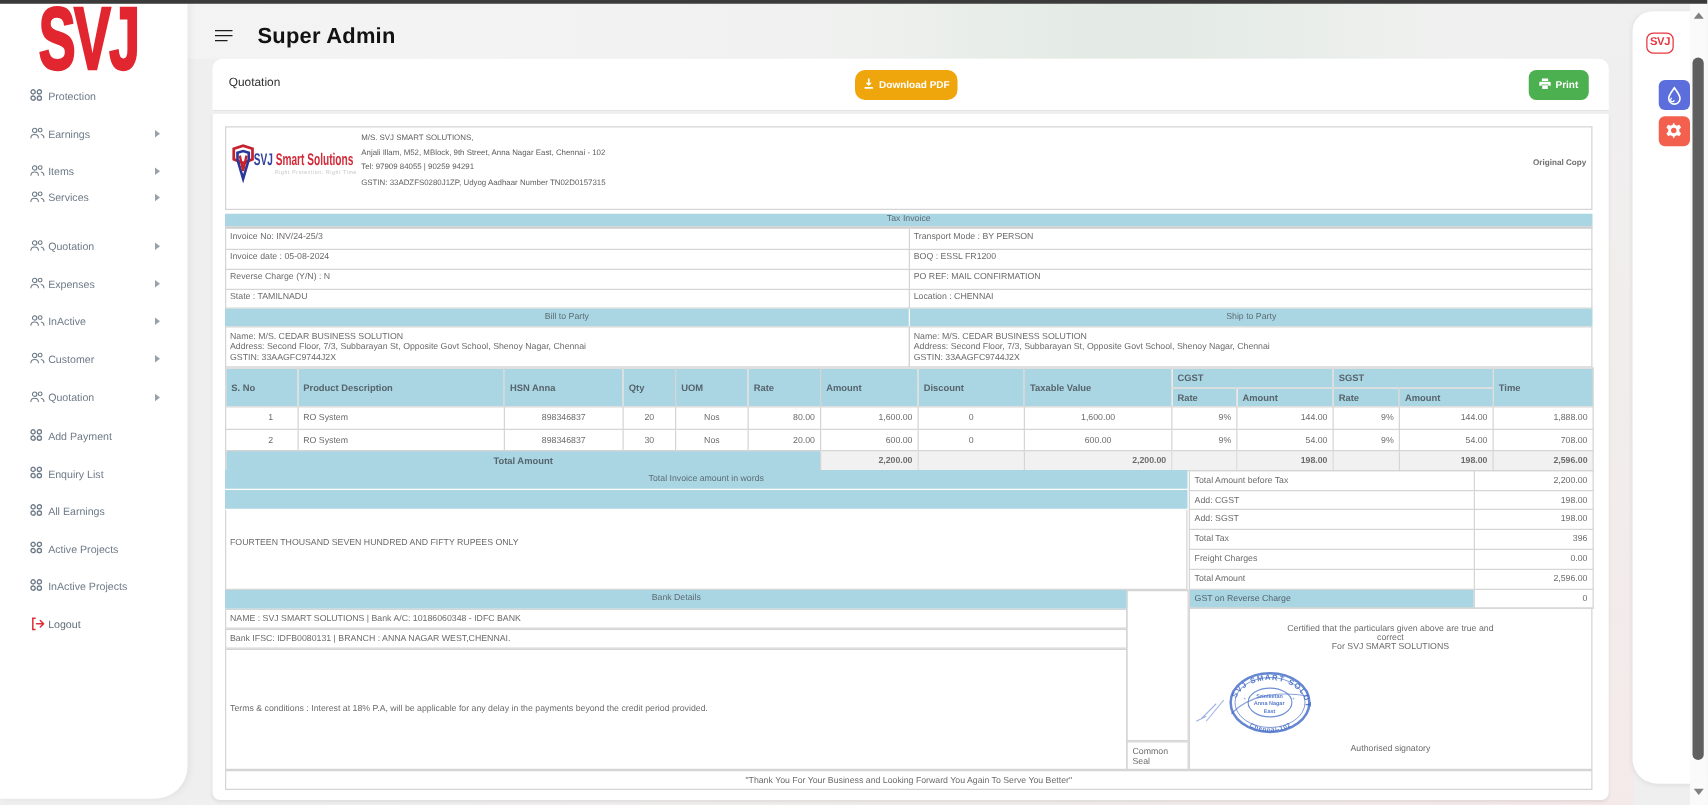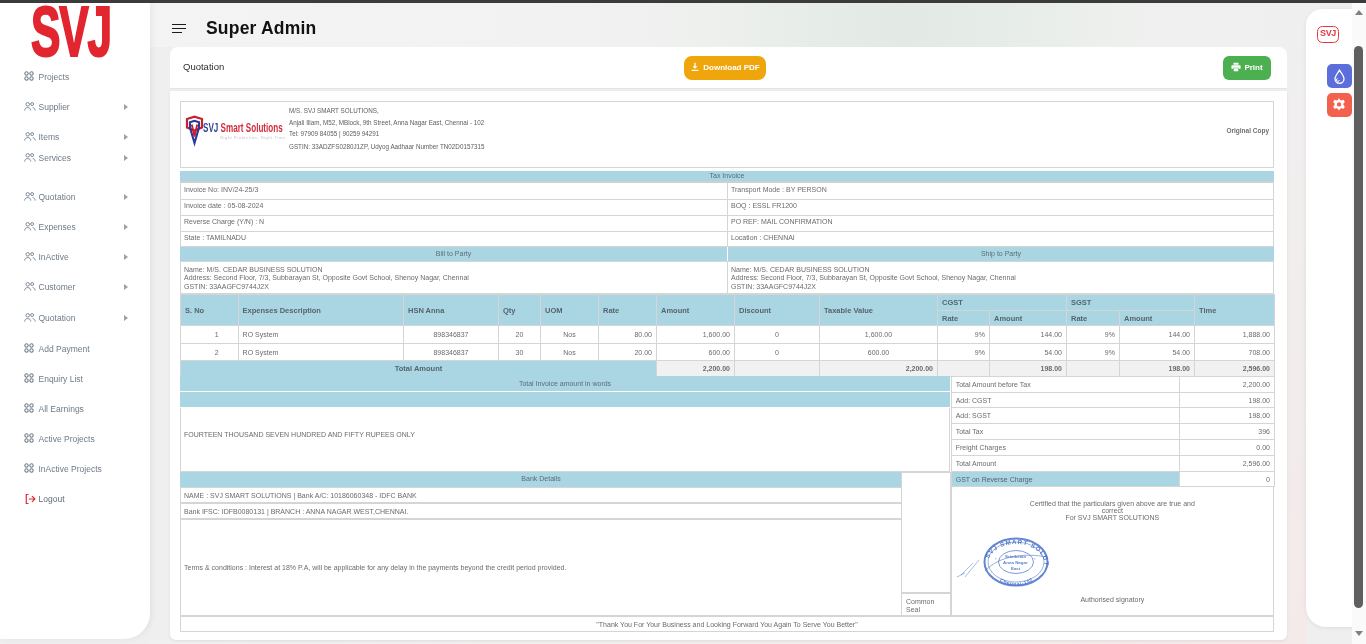--- a/index.html
+++ b/index.html
@@ -72,30 +72,30 @@
 
   <div class="abs" id="sidebar">
     <div id="svjlogo">SVJ</div>
     <div class="mi" style="top:65px">
         <svg width="10" height="10" viewBox="0 0 16 16" fill="none" stroke="#6e7b88" stroke-width="1.7">
           <circle cx="4" cy="4" r="2.7"></circle>
           <circle cx="12" cy="4" r="2.7"></circle>
           <circle cx="4" cy="12" r="2.7"></circle>
           <circle cx="12" cy="12" r="2.7"></circle>
         </svg>
-        <span class="lbl">Projects</span>
+        <span class="lbl">Protection</span>
       </div>
     <div class="mi" style="top:95px">
         <svg width="11.5" height="11" viewBox="0 0 17 15" fill="none" stroke="#6e7b88" stroke-width="1.3">
           <circle cx="5.5" cy="4.3" r="2.6"></circle>
           <path d="M1 13.5 c0-2.8 2-4.4 4.5-4.4 s4.5 1.6 4.5 4.4"></path>
           <circle cx="12" cy="3.9" r="2.2"></circle>
           <path d="M12.8 9.1 c2.5 0.4 3.7 2.1 3.7 4.4"></path>
         </svg>
-        <span class="lbl">Supplier</span>
+        <span class="lbl">Earnings</span>
         <span class="chev"></span>
       </div>
     <div class="mi" style="top:125px">
         <svg width="11.5" height="11" viewBox="0 0 17 15" fill="none" stroke="#6e7b88" stroke-width="1.3">
           <circle cx="5.5" cy="4.3" r="2.6"></circle>
           <path d="M1 13.5 c0-2.8 2-4.4 4.5-4.4 s4.5 1.6 4.5 4.4"></path>
           <circle cx="12" cy="3.9" r="2.2"></circle>
           <path d="M12.8 9.1 c2.5 0.4 3.7 2.1 3.7 4.4"></path>
         </svg>
         <span class="lbl">Items</span>
@@ -287,21 +287,21 @@
             <col style="width:118px">
             <col style="width:52px">
             <col style="width:77px">
             <col style="width:53px">
             <col style="width:75px">
             <col style="width:80px">
         </colgroup>
         <tbody>
             <tr class="ithead">
           <td rowspan="2">S. No</td>
-              <td rowspan="2">Expenses Description</td>
+              <td rowspan="2">Product Description</td>
               <td rowspan="2">HSN Anna</td>
               <td rowspan="2">Qty</td>
               <td rowspan="2">UOM</td>
               <td rowspan="2">Rate</td>
               <td rowspan="2">Amount</td>
               <td rowspan="2">Discount</td>
               <td rowspan="2">Taxable Value</td>
               <td colspan="2">CGST</td>
               <td colspan="2">SGST</td>
               <td rowspan="2" style="vertical-align:middle;">Time</td>

